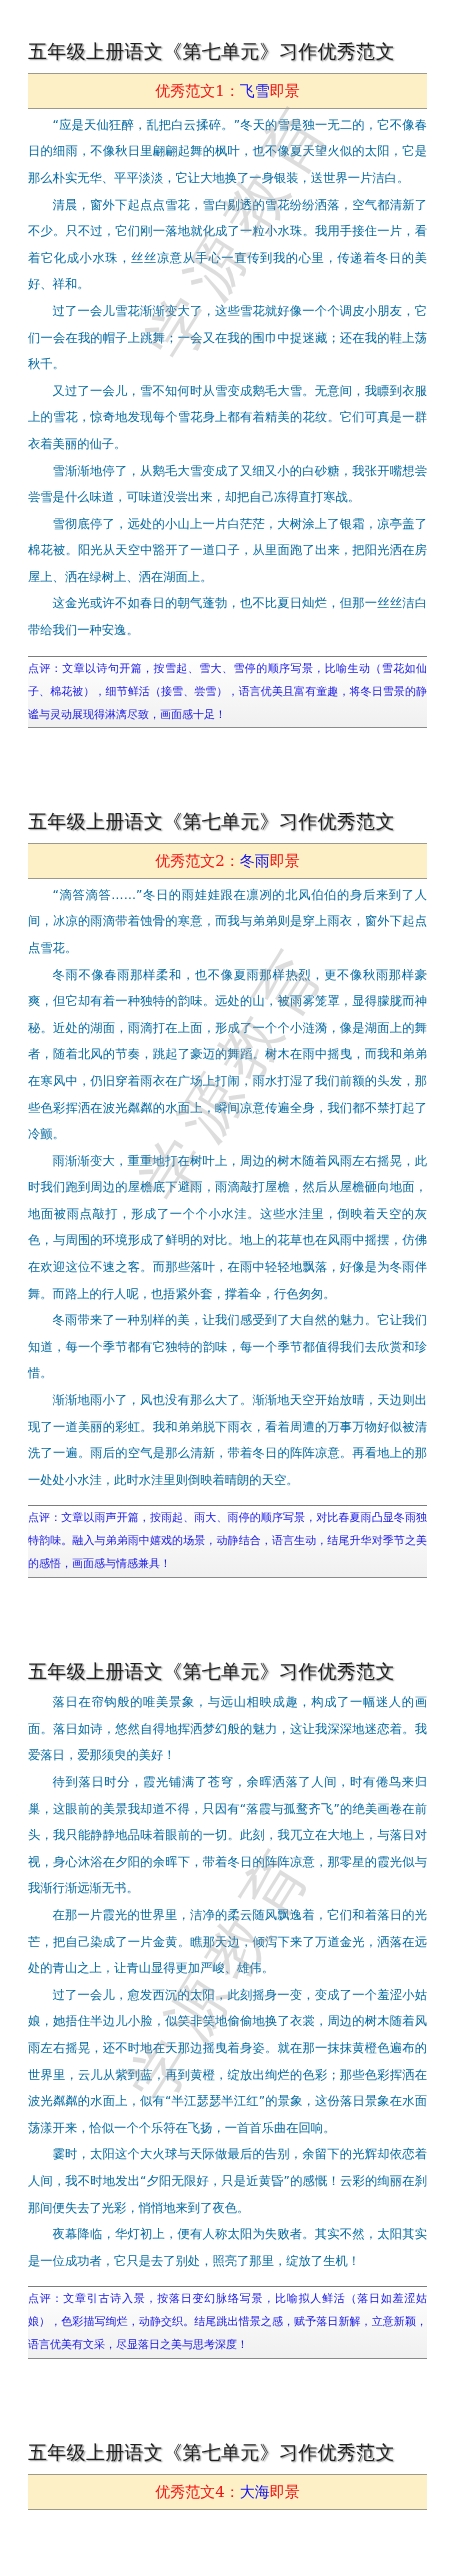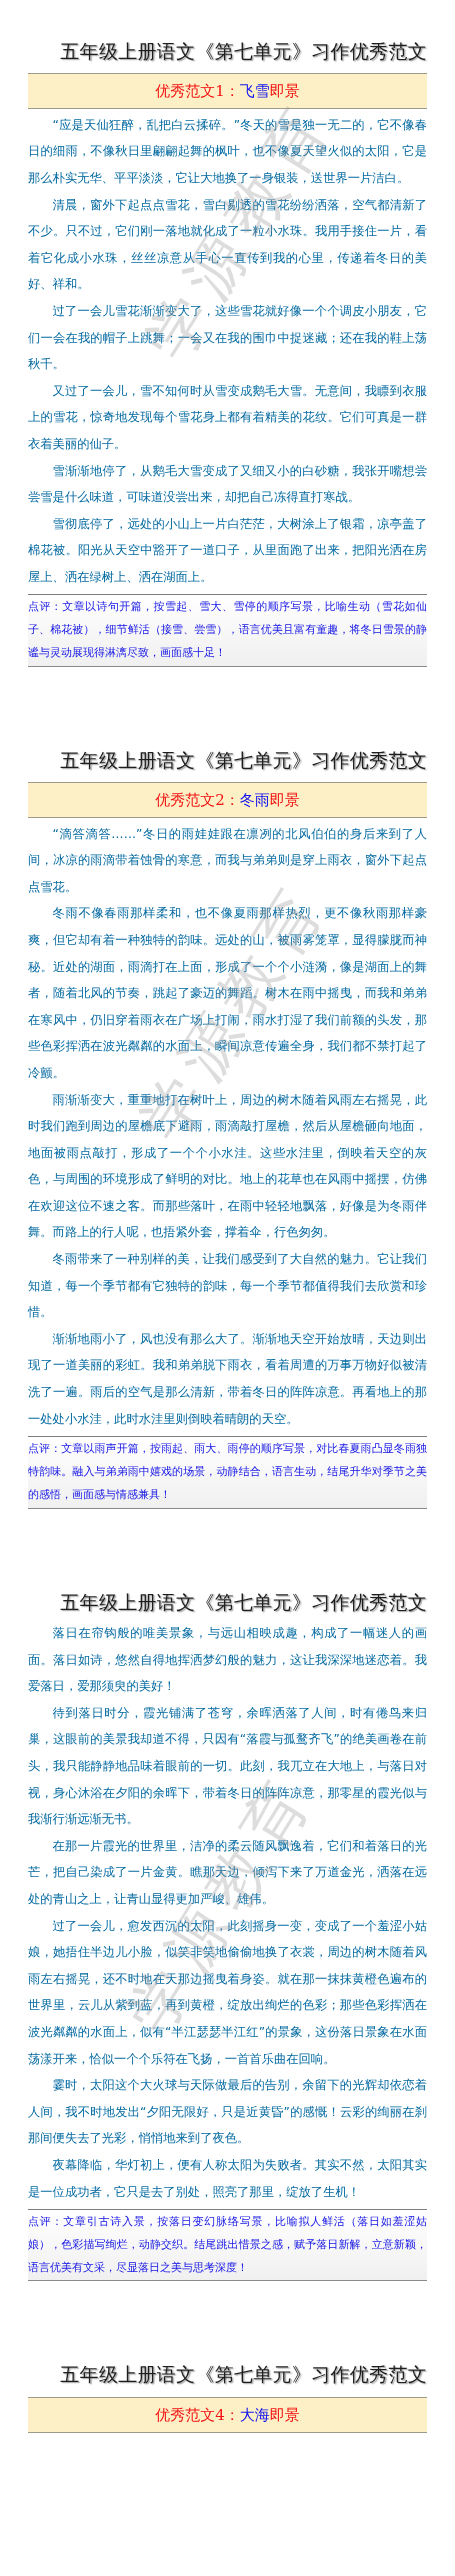--- a/index.html
+++ b/index.html
@@ -17,21 +17,21 @@
   .doc-title {
     margin: 0;
     height: 32px;
     line-height: 32px;
     font-size: 19px;
     font-weight: normal;
     color: #1e1e1e;
     letter-spacing: 0.3px;
     text-shadow: 1.3px 1.3px 1.3px #9a9a9a;
     white-space: nowrap;
-    text-align: right;
+    text-align: left;
   }
   .band {
     margin-top: 6.3px;
     height: 34px;
     line-height: 34px;
     background: #fdf0c6;
     border-top: 1.3px solid #9e9a8a;
     border-bottom: 1.3px solid #9e9a8a;
     text-align: center;
     font-size: 15px;
@@ -43,21 +43,21 @@
   .body-text { margin-top: 2.5px; }
   .para {
     font-size: 12.3px;
     line-height: 26.6px;
     text-indent: 2em;
     text-align: justify;
     margin: 0;
     color: #0369a1;
   }
   .review {
-    margin-top: 4px;
+    margin-top: 12px;
     border-top: 1.3px solid #7c7c7c;
     border-bottom: 1.3px solid #8a8a8a;
     background: linear-gradient(#ffffff, #f0f0f0);
     color: #1515e6;
     font-size: 11px;
     line-height: 23px;
     text-align: justify;
     padding: 0 0 1.3px 0;
   }
   .watermark {
@@ -81,20 +81,21 @@
     <div class="band">
       <span class="lbl">优秀范文1：</span><span class="t1">飞雪</span><span class="t2">即景</span>
     </div>
     <div class="body-text">
       <p class="para">“应是天仙狂醉，乱把白云揉碎。”冬天的雪是独一无二的，它不像春日的细雨，不像秋日里翩翩起舞的枫叶，也不像夏天望火似的太阳，它是那么朴实无华、平平淡淡，它让大地换了一身银装，送世界一片洁白。</p>
       <p class="para">清晨，窗外下起点点雪花，雪白剔透的雪花纷纷洒落，空气都清新了不少。只不过，它们刚一落地就化成了一粒小水珠。我用手接住一片，看着它化成小水珠，丝丝凉意从手心一直传到我的心里，传递着冬日的美好、祥和。</p>
       <p class="para">过了一会儿雪花渐渐变大了，这些雪花就好像一个个调皮小朋友，它们一会在我的帽子上跳舞；一会又在我的围巾中捉迷藏；还在我的鞋上荡秋千。</p>
       <p class="para">又过了一会儿，雪不知何时从雪变成鹅毛大雪。无意间，我瞟到衣服上的雪花，惊奇地发现每个雪花身上都有着精美的花纹。它们可真是一群衣着美丽的仙子。</p>
       <p class="para">雪渐渐地停了，从鹅毛大雪变成了又细又小的白砂糖，我张开嘴想尝尝雪是什么味道，可味道没尝出来，却把自己冻得直打寒战。</p>
       <p class="para">雪彻底停了，远处的小山上一片白茫茫，大树涂上了银霜，凉亭盖了棉花被。阳光从天空中豁开了一道口子，从里面跑了出来，把阳光洒在房屋上、洒在绿树上、洒在湖面上。</p>
+      <p class="para">这金光或许不如春日的朝气蓬勃，也不比夏日灿烂，但那一丝丝洁白带给我们一种安逸。</p>
     </div>
     <div class="review">点评：文章以诗句开篇，按雪起、雪大、雪停的顺序写景，比喻生动（雪花如仙子、棉花被），细节鲜活（接雪、尝雪），语言优美且富有童趣，将冬日雪景的静谧与灵动展现得淋漓尽致，画面感十足！</div>
   </section>
 
   <section class="essay next">
     <div class="watermark" style="left:89px; top:304px;">学源教育</div>
     <h1 class="doc-title">五年级上册语文《第七单元》习作优秀范文</h1>
     <div class="band">
       <span class="lbl">优秀范文2：</span><span class="t1">冬雨</span><span class="t2">即景</span>
     </div>

